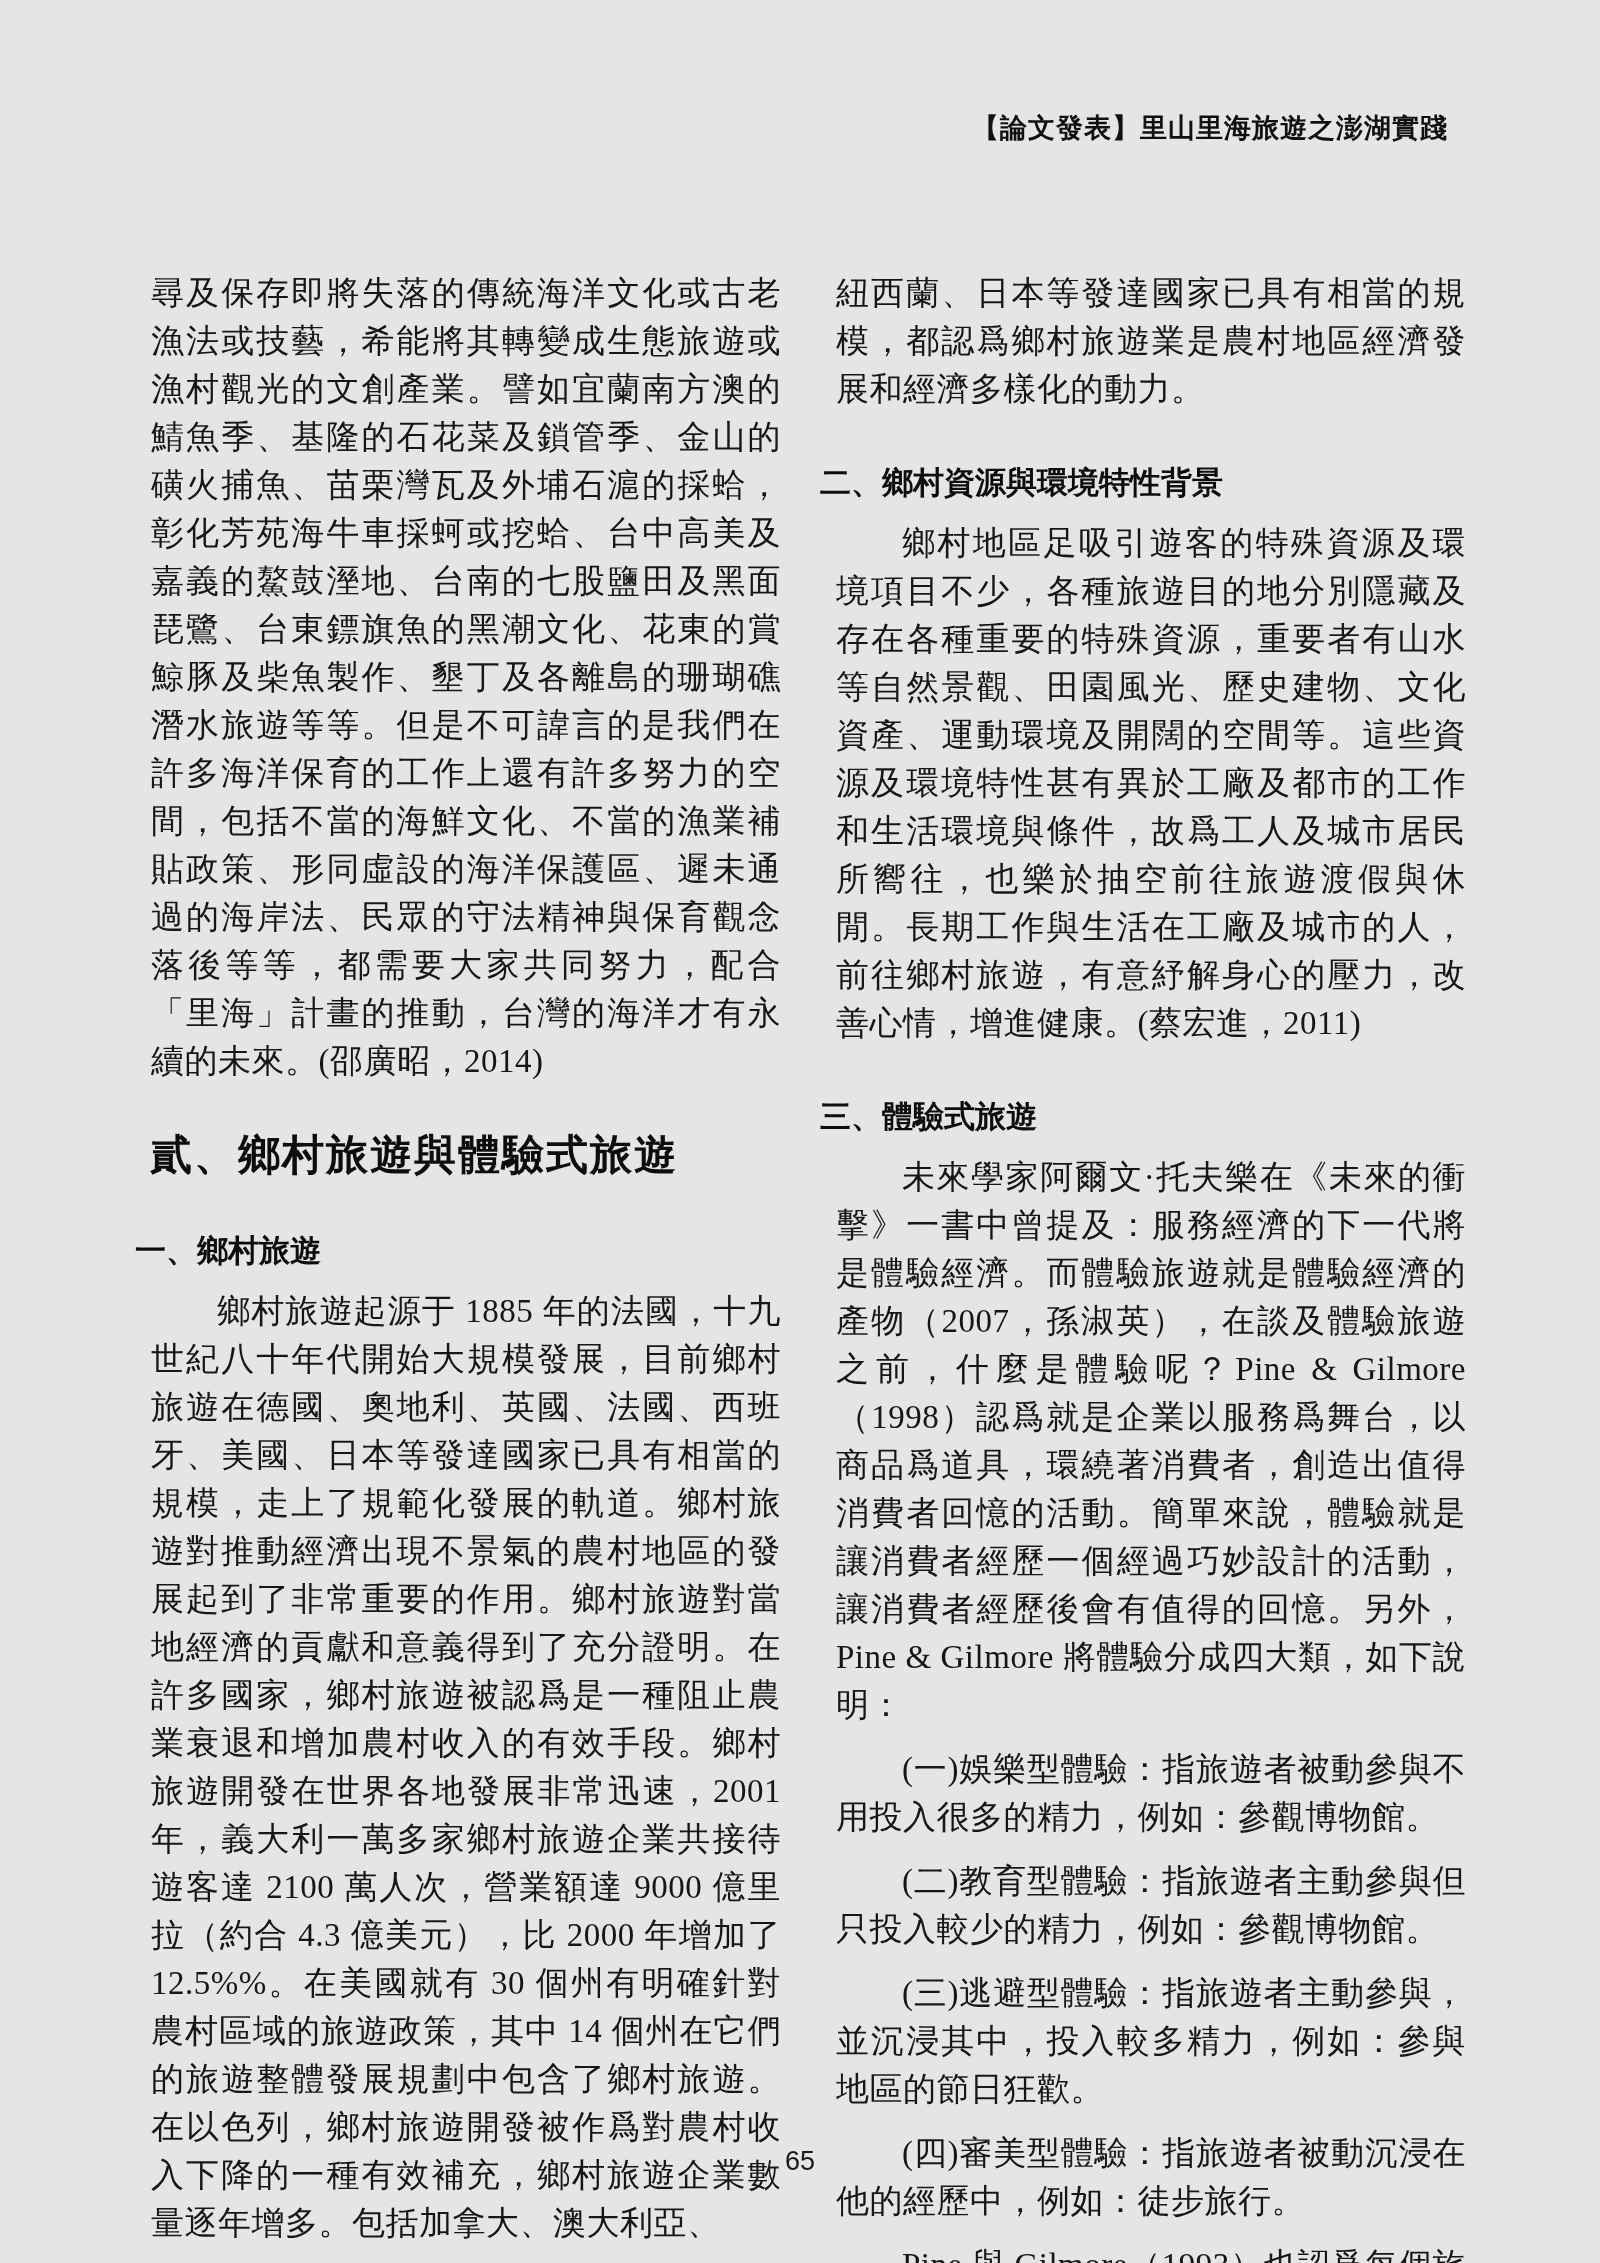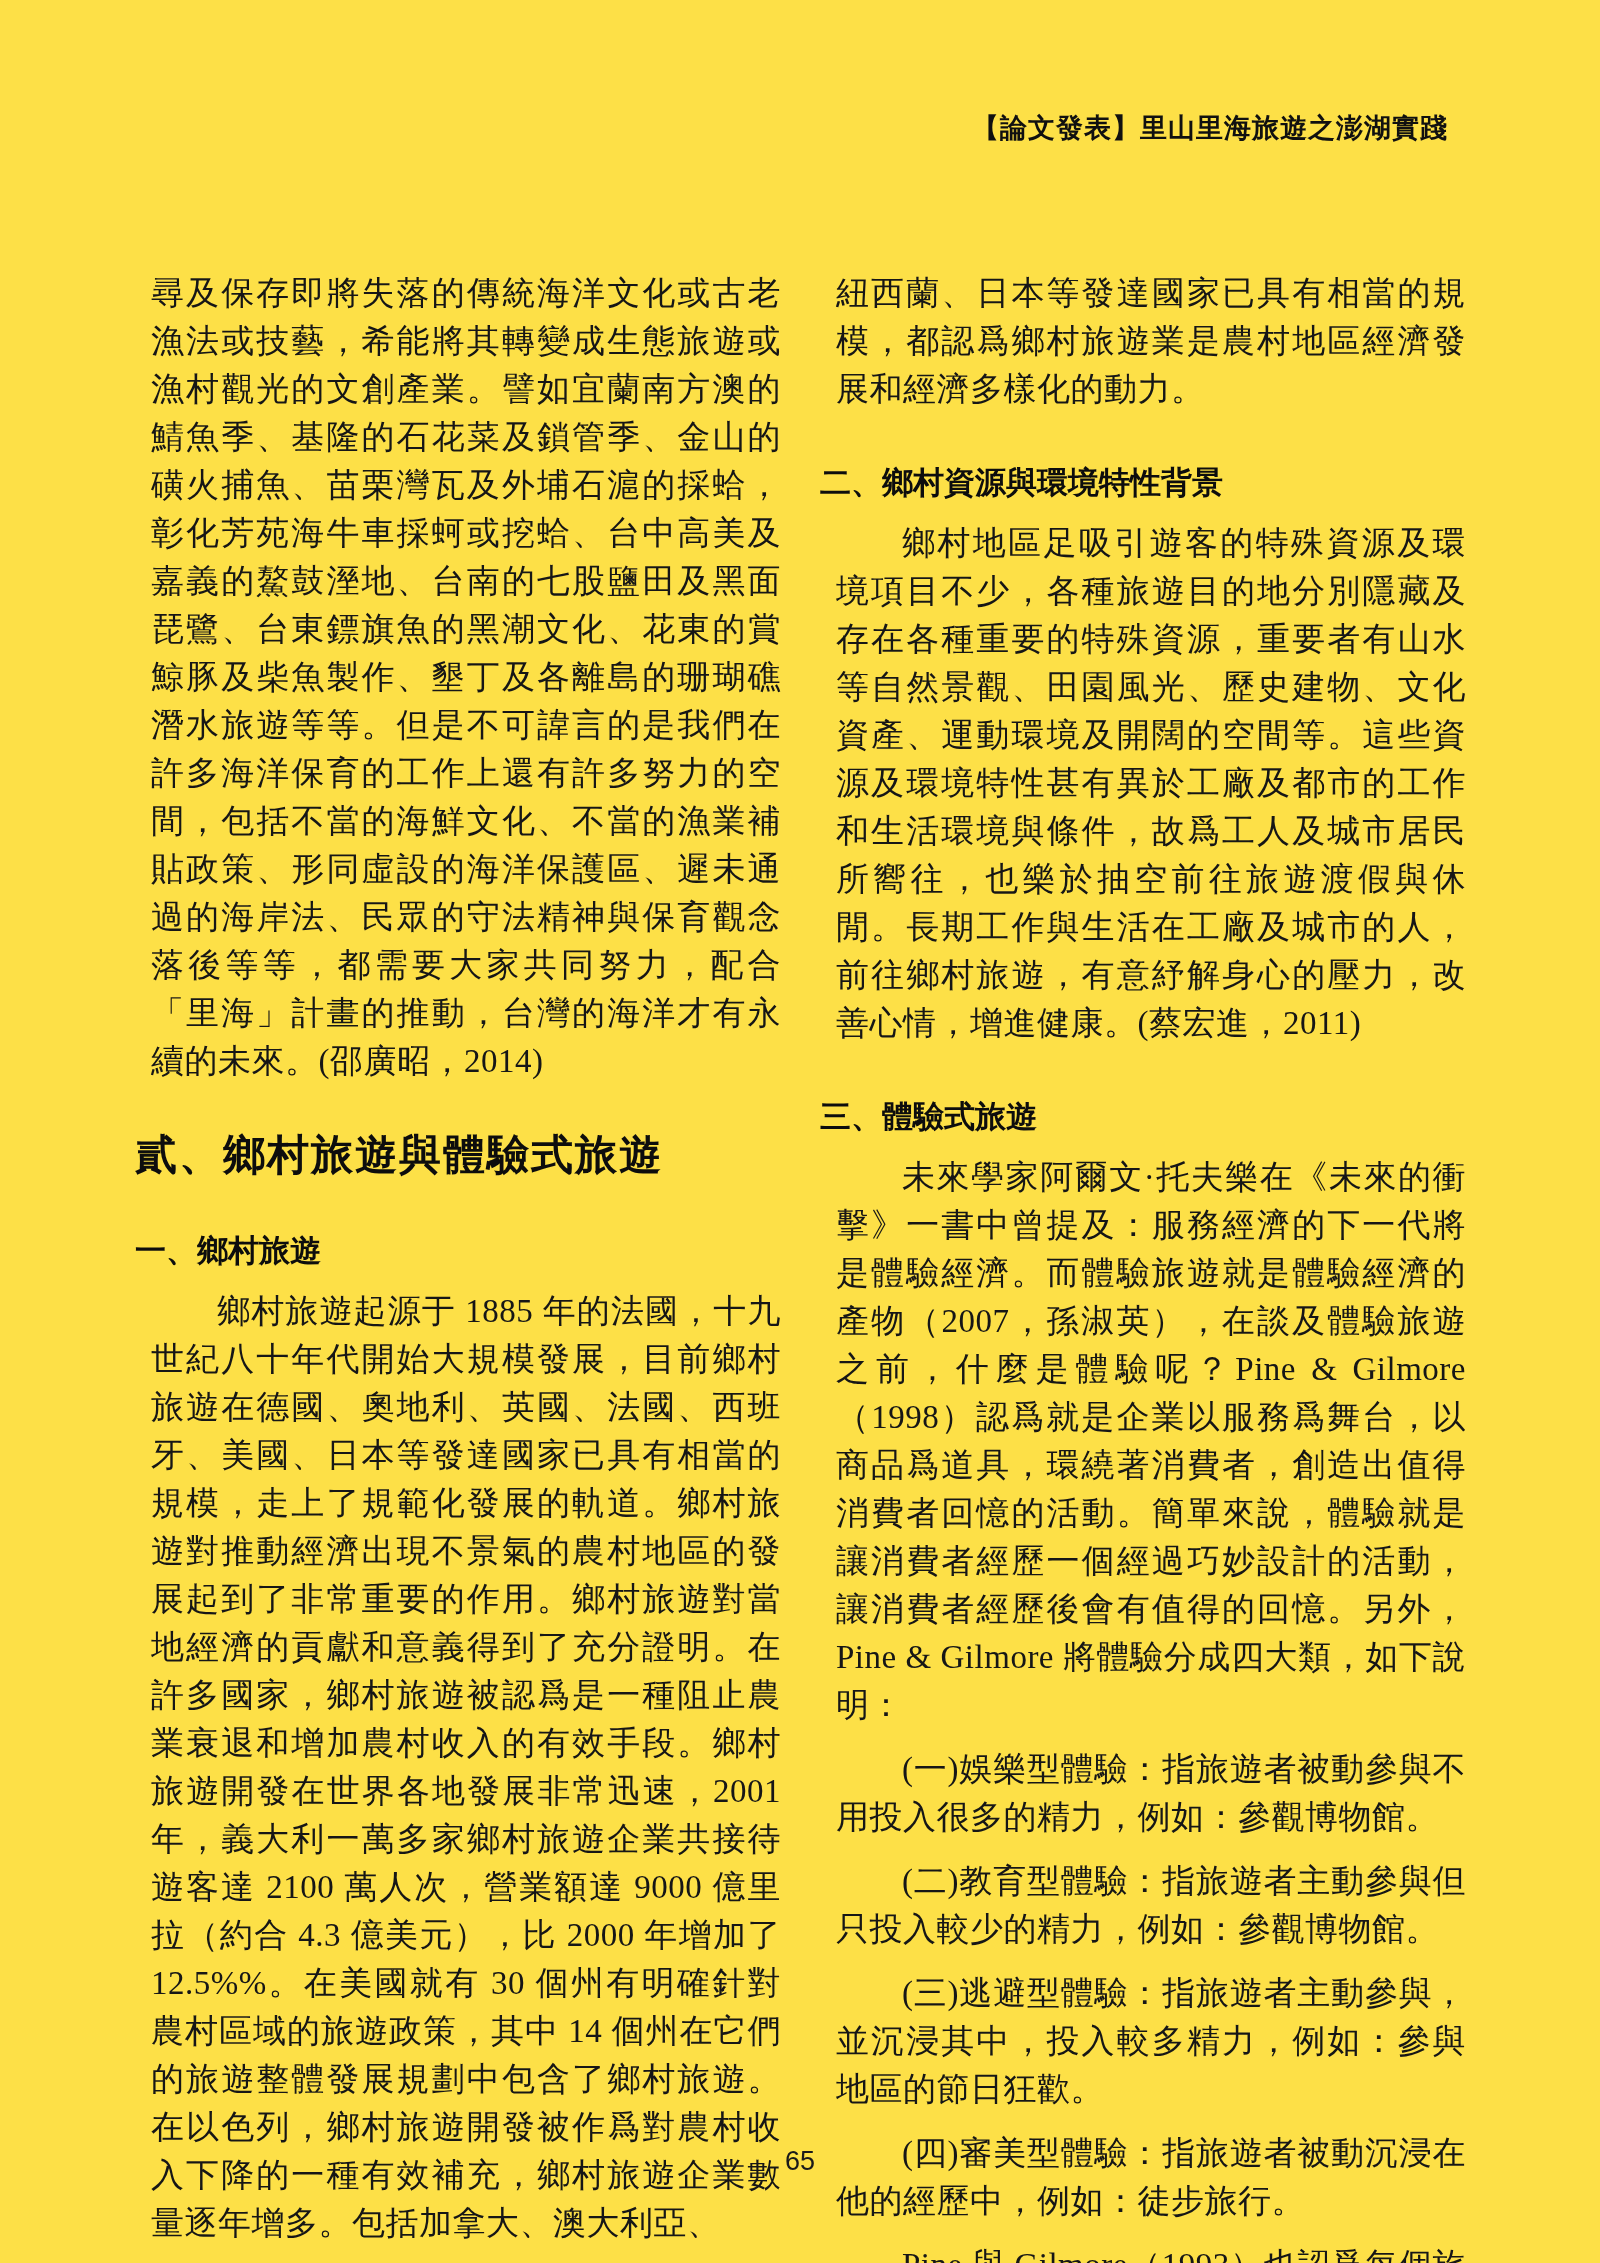--- a/index.html
+++ b/index.html
@@ -4,21 +4,21 @@
 <style>
   html, body {
     margin: 0;
     padding: 0;
     background: #ffffff;
   }
   .page {
     position: relative;
     width: 1600px;
     height: 2263px;
-    background: #fde047;
+    background: #e5e5e5;
     color: #161616;
     font-family: "Liberation Serif", "DejaVu Serif", serif;
     overflow: hidden;
   }
   .running-header {
     position: absolute;
     top: 110px;
     right: 152px;
     font-family: "Liberation Sans", "DejaVu Sans", sans-serif;
     font-weight: 700;
@@ -39,21 +39,21 @@
     margin: 16px;
     font-size: 33px;
     line-height: 48px;
     text-align: justify;
     text-justify: inter-ideograph;
     letter-spacing: 0.5px;
   }
   .paragraph.indent { text-indent: 2em; }
 
   .section-title {
-    margin: 44px 0 46px 0;
+    margin: 44px 0 46px 15px;
     font-family: "Liberation Serif", "DejaVu Serif", serif;
     font-weight: 700;
     font-size: 42px;
     line-height: 52px;
     letter-spacing: 2px;
     color: #0d0d0d;
   }
   .subheading {
     margin: 50px 0 14px 0;
     font-family: "Liberation Sans", "DejaVu Sans", sans-serif;

